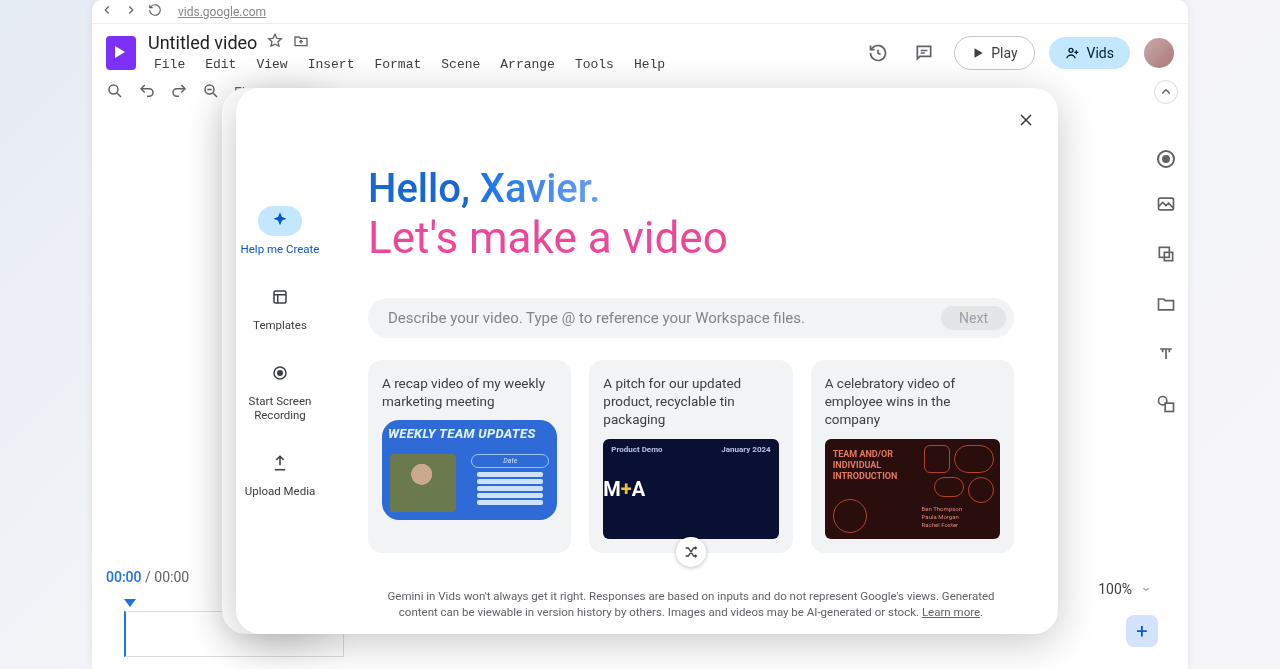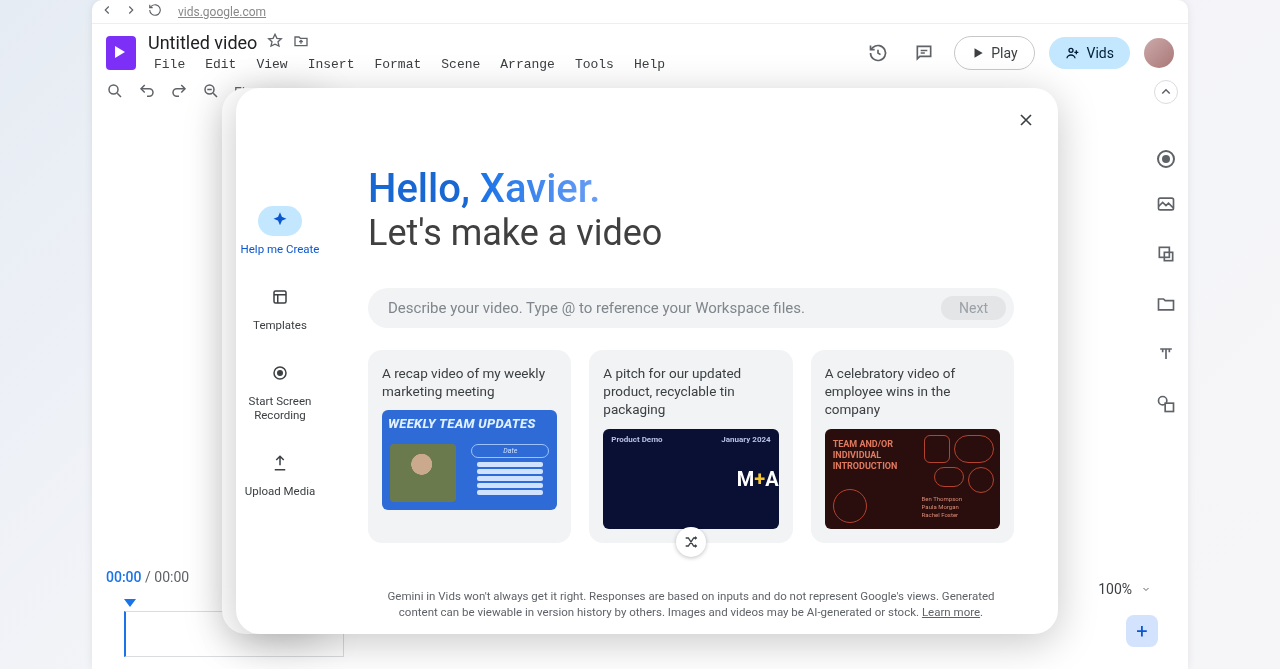--- a/index.html
+++ b/index.html
@@ -82,38 +82,38 @@
   .side-item svg{width:18px;height:18px;stroke:#3c4043;fill:none;stroke-width:2;}
   .side-item.active svg{stroke:#0b57d0;fill:#0b57d0;}
 
   .modal-main{flex:1;padding:30px 44px 14px;position:relative;display:flex;flex-direction:column;}
   .close-x{position:absolute;right:22px;top:22px;cursor:pointer;}
   .close-x svg{width:20px;height:20px;stroke:#3c4043;stroke-width:2;}
 
   .greet{font-size:40px;font-weight:500;line-height:1.15;margin-top:48px;}
   .greet .hi{color:#1967d2;}
   .greet .name{background:linear-gradient(90deg,#1a73e8,#6b9ff5);-webkit-background-clip:text;background-clip:text;color:transparent;}
-  .greet2{font-size:36px;font-weight:400;color:#404040;margin-bottom:34px;}
+  .greet2{font-size:44px;font-weight:400;color:#ec4899;margin-bottom:34px;}
 
   .prompt-row{display:flex;align-items:center;gap:12px;background:#f1f3f4;border-radius:28px;padding:8px 8px 8px 20px;margin-bottom:22px;}
   .prompt-row input{flex:1;border:none;background:transparent;font-size:15px;color:#3c4043;outline:none;}
   .prompt-row input::placeholder{color:#80868b;}
   .next-btn{background:#e4e5e7;color:#9aa0a6;border:none;padding:4px 18px;border-radius:20px;font-size:14px;}
 
   .cards{display:flex;gap:18px;position:relative;}
   .card{flex:1;background:#f1f3f4;border-radius:14px;padding:14px 14px 14px;cursor:pointer;display:flex;flex-direction:column;gap:10px;}
   .card-title{font-size:13.5px;color:#3c4043;line-height:1.35;min-height:36px;}
   .thumb{height:100px;border-radius:6px;background:#ccc;position:relative;overflow:hidden;}
-  .thumb.t1{background:linear-gradient(#2e6bd6,#2e6bd6);}
+  .thumb.t1{background:linear-gradient(#2e6bd6,#2e6bd6);border-radius:17px;}
   .thumb.t1::before{content:"WEEKLY TEAM UPDATES";position:absolute;left:6px;top:6px;right:6px;font-size:13px;font-weight:800;color:#dff0ff;font-style:italic;letter-spacing:.3px;}
   .thumb.t1::after{content:"";position:absolute;left:8px;top:34px;width:66px;height:58px;background:radial-gradient(circle at 48% 35%, #caa98c 20%, transparent 21%), #6b7a4d;border-radius:4px;}
   .t1 .datebox{position:absolute;right:8px;top:34px;width:78px;}
   .t1 .datebox .dpill{height:14px;border:1px solid #9cc3ff;border-radius:8px;margin-bottom:4px;display:flex;align-items:center;justify-content:center;font-size:7px;color:#cfe2ff;font-style:italic;}
   .t1 .datebox .mini{height:5px;background:#cfe2ff;margin:2px 6px;border-radius:2px;}
-  .thumb.t2{background:#0a1033;display:flex;align-items:center;justify-content:flex-end;color:#fff;font-size:20px;font-weight:700;}
+  .thumb.t2{background:#0a1033;display:flex;align-items:center;justify-content:flex-start;color:#fff;font-size:20px;font-weight:700;}
   .thumb.t2 .plus{color:#f4c430;}
   .thumb.t2::before{content:"Product Demo";position:absolute;left:8px;top:6px;font-size:8px;color:#b9c1e8;}
   .thumb.t2::after{content:"January 2024";position:absolute;right:8px;top:6px;font-size:8px;color:#b9c1e8;}
   .thumb.t3{background:#2a0e0e;}
   .thumb.t3::before{content:"TEAM AND/OR\A INDIVIDUAL\A INTRODUCTION";white-space:pre;position:absolute;left:8px;top:10px;font-size:9px;font-weight:700;color:#e07a5f;line-height:1.25;}
   .thumb.t3 .shape{position:absolute;border:1px solid #b3432e;}
   .thumb.t3 .s1{right:6px;top:6px;width:40px;height:28px;border-radius:14px;}
   .thumb.t3 .s2{right:6px;top:38px;width:26px;height:26px;border-radius:50%;}
   .thumb.t3 .s3{right:36px;top:38px;width:30px;height:20px;border-radius:10px;}
   .thumb.t3 .s4{left:8px;bottom:6px;width:34px;height:34px;border-radius:50%;}

